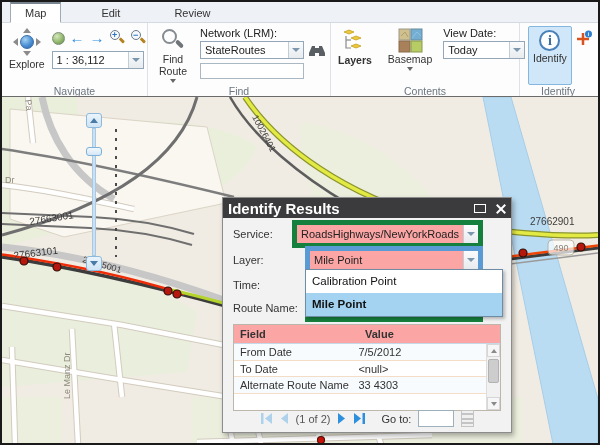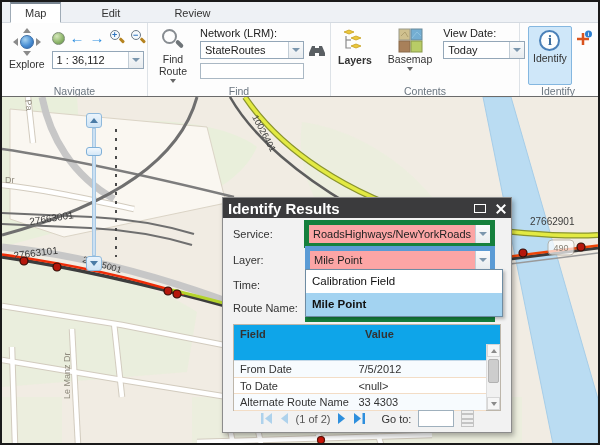--- a/index.html
+++ b/index.html
@@ -83,34 +83,34 @@
   
   .dialog { position: absolute; left: 220px; top: 100px; width: 290px; height: 236px; background: #f2f2f2;
       border: 1px solid #8c8c8c; box-shadow: 2px 3px 5px rgba(0,0,0,.3); font-size: 11px; }
   .dlg-title { height: 20px; background: #3b3b3d; color: #fff; display: flex; align-items: center; padding: 0 5px; }
   .dlg-title-text { flex: 1; font-weight: bold; font-size: 15px; }
   .dlg-max { width: 12px; height: 9px; border: 1.5px solid #fff; margin-right: 9px; }
   .dlg-close { position: relative; width: 11px; height: 11px; }
   .dlg-close::before, .dlg-close::after { content: ""; position: absolute; left: 5px; top: 0; width: 2px; height: 12px; background: #fff; }
   .dlg-close::before { transform: rotate(45deg); } .dlg-close::after { transform: rotate(-45deg); }
 
-  .drow { position: absolute; left: 10px; right: 16px; display: flex; align-items: center; height: 20px; }
+  .drow { position: absolute; left: 10px; right: 28px; display: flex; align-items: center; height: 20px; }
   .drow-label { width: 72px; color: #333; }
   .dcombo { flex: 1; display: flex; height: 28px; border: 5px solid #15803d; background: #fca5a5; }
   .dcombo.focused { border-color: #5b9bd5; }
   .dcombo .combo-text { line-height: 15px; }
   .row-service { top: 26px; } .row-layer { top: 52px; } .row-time { top: 77px; } .row-route { top: 100px; height: 19px; }
 
   .ddlist { position: absolute; left: 82px; top: 71px; width: 198px; background: #fff; border: 1px solid #6e8ca3;
       box-shadow: 2px 2px 3px rgba(0,0,0,.25); z-index: 6; }
   .dditem { height: 23px; line-height: 23px; padding-left: 6px; font-size: 11.5px; color: #111; }
   .dditem.selected { background: #a3d3f1; font-weight: bold; }
 
   .dtable { position: absolute; left: 10px; top: 126px; width: 268px; height: 87px; background: #fff; border: 1px solid #bdb6aa; }
-  .dt-header { display: flex; height: 36px; background: #0ea5e9; border-bottom: 1px solid #c5d9e8; font-weight: bold; color: #333; }
+  .dt-header { display: flex; height: 19px; background: #fca5a5; border-bottom: 1px solid #c5d9e8; font-weight: bold; color: #333; }
   .dt-header > div { padding: 3px 6px; }
   .dt-col-field { width: 47%; } .dt-col-value { flex: 1; }
   .dt-row { display: flex; height: 16.5px; border-bottom: 1px solid #f3ddc6; color: #333; }
   .dt-row > div { padding: 2px 6px; white-space: nowrap; overflow: hidden; }
   .dt-row:nth-child(odd) { background: #f7fbfe; }
   .dt-rows { margin-right: 14px; }
   .dt-scroll { position: absolute; right: 0; top: 19px; bottom: 0; width: 14px; background: #f1f1f1; border-left: 1px solid #ddd; }
   .sb-btn { position: absolute; left: 0; width: 13px; height: 13px; background: #f6f6f6; border: 1px solid #d6d6d6; display: flex; align-items: center; justify-content: center; }
   .sb-up { top: 0; } .sb-dn { bottom: 0; }
   .sb-tri-up { width: 0; height: 0; border-left: 3.5px solid transparent; border-right: 3.5px solid transparent; border-bottom: 4px solid #8a8a8a; }
@@ -406,21 +406,21 @@
         <span class="drow-label">Time:</span>
         <div class="dcombo"></div>
       </div>
 
       <div class="drow row-route">
         <span class="drow-label">Route Name:</span>
         <div class="dcombo"></div>
       </div>
 
       <div class="ddlist">
-        <div class="dditem">Calibration Field</div>
+        <div class="dditem">Calibration Point</div>
         <div class="dditem selected">Mile Point</div>
       </div>
 
       <div class="dtable">
         <div class="dt-header">
           <div class="dt-col-field">Field</div>
           <div class="dt-col-value">Value</div>
         </div>
         <div class="dt-rows">
           <div class="dt-row">

